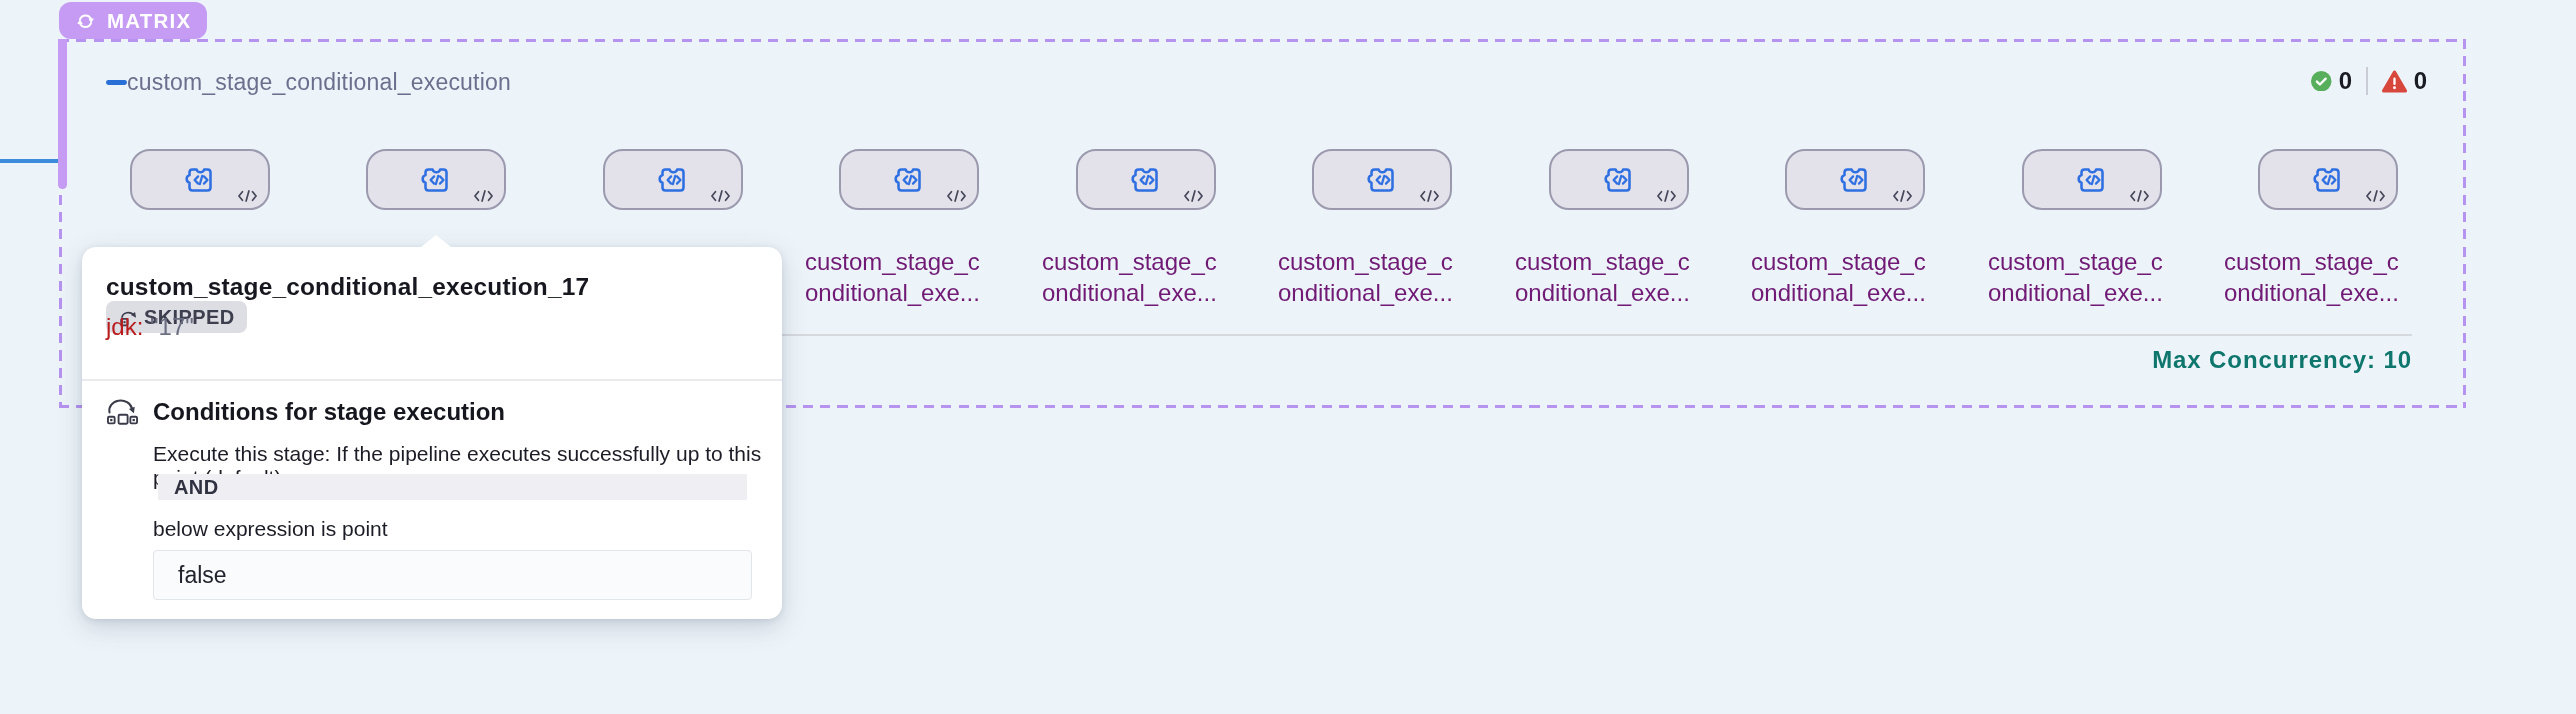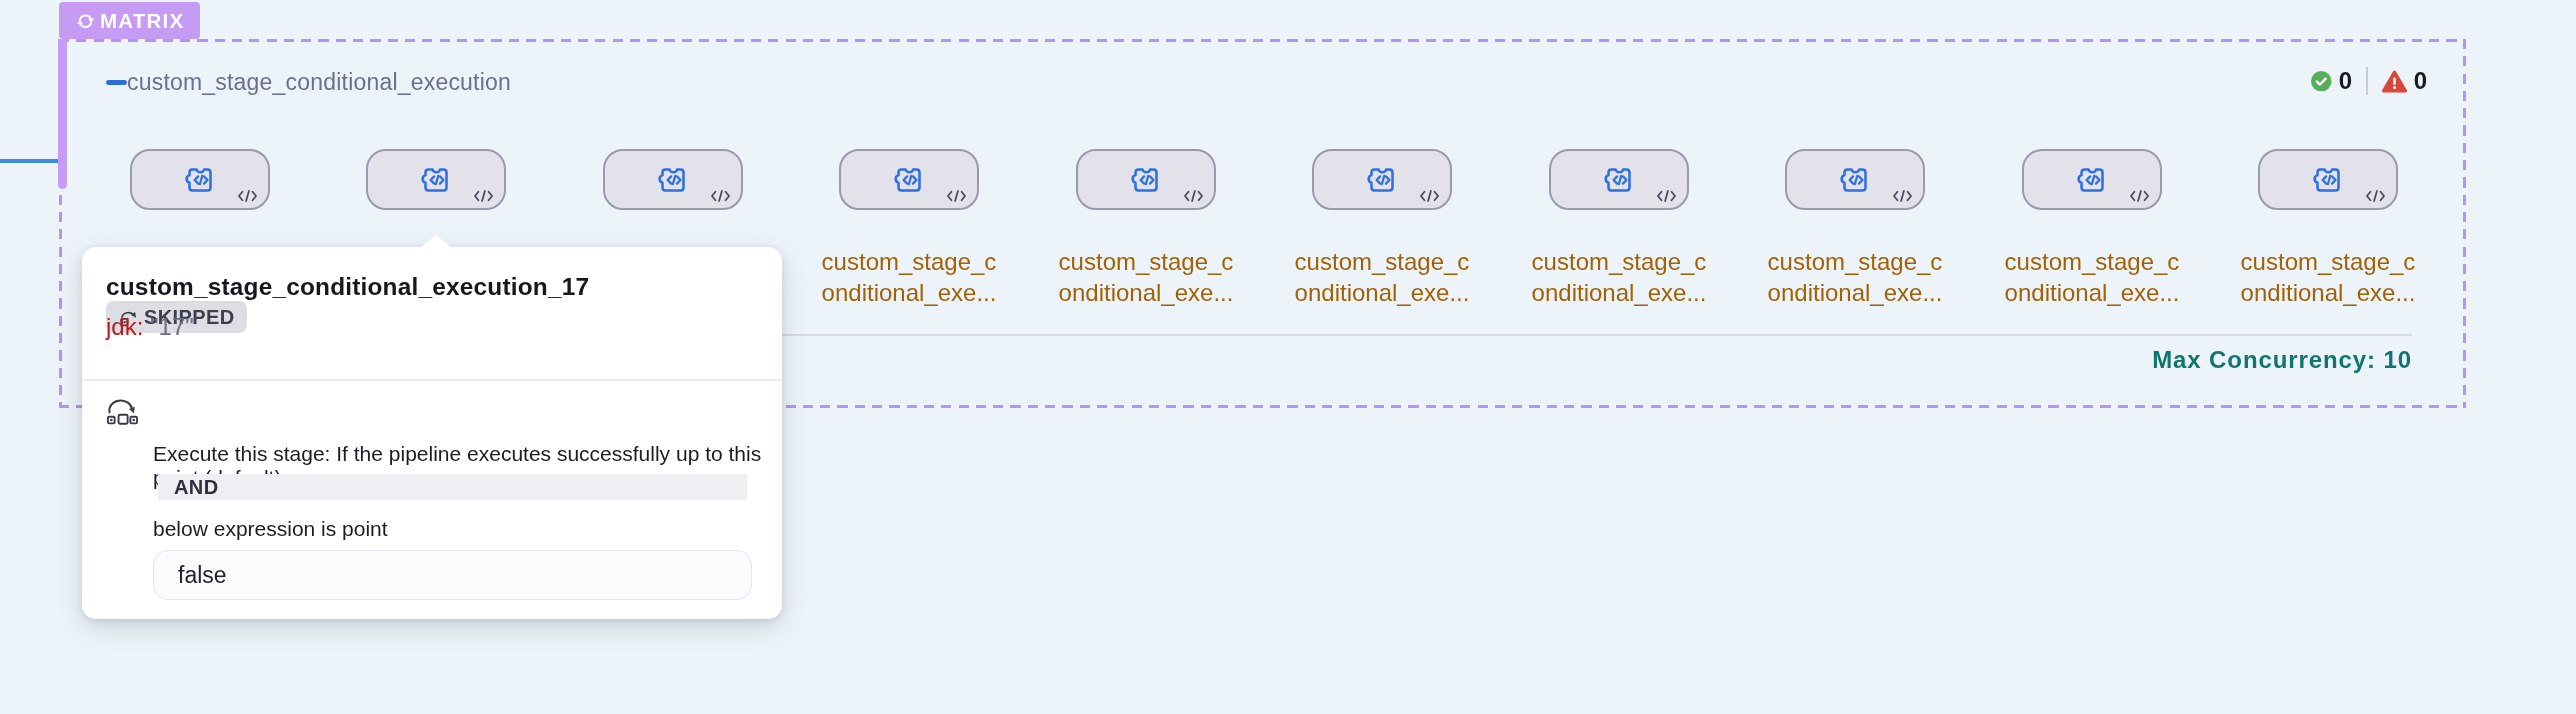--- a/index.html
+++ b/index.html
@@ -17,41 +17,41 @@
     background:repeating-linear-gradient(90deg,#b593ef 0 10.2px,transparent 10.2px 17.3px);}
   .dash-bottom{left:0; bottom:0; width:100%; height:3.2px;
     background:repeating-linear-gradient(90deg,#b593ef 0 10.2px,transparent 10.2px 17.3px);}
   .dash-left{left:0; top:0; width:3.2px; height:100%;
     background:repeating-linear-gradient(180deg,#b593ef 0 10.2px,transparent 10.2px 17.3px);}
   .dash-right{right:0; top:0; width:3.2px; height:100%;
     background:repeating-linear-gradient(180deg,#b593ef 0 10.2px,transparent 10.2px 17.3px);}
   
   .matrix-badge{
     position:absolute; left:59px; top:2.4px; height:37px; z-index:4;
-    display:flex; align-items:center; gap:4px; padding:0 16px;
-    background:#c59bf3; border-radius:4px;
+    display:flex; align-items:center; gap:11px; padding:0 16px;
+    background:#c59bf3; border-radius:12px;
     color:#ffffff; font-size:20.5px; font-weight:bold; letter-spacing:1.2px;
   }
   .purple-tail{position:absolute; left:58px; top:39px; width:8.7px; height:150px;
     background:#c59bf3; border-radius:0 0 4.7px 4.7px; z-index:3;}
   
   .mtx-header{position:absolute; left:47px; top:30px; display:flex; align-items:center; z-index:2;}
   .collapse-minus{width:21px; height:4.7px; background:#2a6fd6; border-radius:2.4px; cursor:pointer;}
   .mtx-title{font-size:23px; font-weight:500; color:#6b6f8d; letter-spacing:0.2px;}
   .mtx-status{position:absolute; right:39px; top:28px; display:flex; align-items:center; z-index:2;}
   .mtx-status .cnt{font-size:24px; font-weight:600; color:#191a23; margin-left:7px;}
   .status-sep{width:1.6px; height:28px; background:#c9ccd4; margin:0 14px;}
   
   .stage-node{position:absolute; top:110px; width:140px; height:61px;
     background:#e3e2ea; border:2.4px solid #9b99ae; border-radius:20px;
     box-sizing:border-box; cursor:pointer; z-index:2;}
   .stage-node .piece{position:absolute; left:50%; top:50%; transform:translate(-50%,-50%);}
   .stage-node .mini-code{position:absolute; right:10.2px; bottom:5.5px;}
-  .stage-label{position:absolute; top:207px; width:208px; text-align:center;
-    font-size:24px; line-height:31px; color:#a16207; z-index:2;}
+  .stage-label{position:absolute; top:207px; width:208px; 
+    font-size:24px; line-height:31px; color:#701a75; z-index:2;}
   
   .mtx-divider{position:absolute; left:51px; top:295px; width:2302px; height:1.6px; background:#d6d9de; z-index:2;}
   .max-conc{position:absolute; right:54px; top:307px; font-size:24px; font-weight:bold;
     color:#0f766e; letter-spacing:0.9px; z-index:2;}
   
   .popover{position:absolute; left:82px; top:247px; width:700px; height:372px;
     background:#ffffff; border-radius:14px; z-index:10;
     box-shadow:0 8px 27px rgba(40,50,80,0.18), 0 1.6px 6.3px rgba(40,50,80,0.10);}
   .popover .caret{position:absolute; left:339px; top:-12px; width:0; height:0;
     border-left:15px solid transparent; border-right:15px solid transparent;
@@ -67,21 +67,21 @@
   .pop-var .v{color:#6a6e80;}
   .pop-divider{position:absolute; left:0; top:132px; width:100%; height:1.6px; background:#e9e9ee;}
   .cond-head{position:absolute; left:24px; top:150px; display:flex; align-items:center; gap:14px;}
   .cond-head .t{font-size:24px; font-weight:bold; color:#16161e;}
   .cond-desc{position:absolute; left:71px; top:195px; font-size:21px; color:#1c1c26;}
   .and-bar{position:absolute; left:76px; right:35px; top:227px; height:26px;
     background:#eeeef3; border-radius:1px; display:flex; align-items:center; padding-left:16px;}
   .and-bar span{font-size:20px; font-weight:bold; color:#2f3140; letter-spacing:0.4px;}
   .cond-note{position:absolute; left:71px; top:270px; font-size:21px; color:#1c1c26;}
   .expr-input{position:absolute; left:71px; right:30px; top:303px; height:50px;
-    background:#fafbfd; border:1.6px solid #e2e5ea; border-radius:15px;
+    background:#fafbfd; border:1.6px solid #e2e5ea; border-radius:4px;
     box-sizing:border-box; display:flex; align-items:center; padding-left:24px;}
   .expr-input span{font-size:23px; color:#20222c;}
 </style>
 </head>
 <body>
 
 <div class="canvas">
 
   <div class="connector"></div>
 
@@ -312,20 +312,21 @@
     <div class="cond-head">
       <svg width="33" height="30" viewBox="0 0 42 38">
         <rect x="2.5" y="25" width="8.5" height="8.5" rx="1.5" stroke="#393b49" stroke-width="2.4" fill="none"></rect>
         <rect x="5.3" y="27.8" width="2.9" height="2.9" fill="#393b49"></rect>
         <rect x="16" y="22.5" width="11.5" height="11.5" rx="1.5" stroke="#393b49" stroke-width="2.4" fill="none"></rect>
         <rect x="31" y="25" width="8.5" height="8.5" rx="1.5" stroke="#393b49" stroke-width="2.4" fill="none"></rect>
         <rect x="33.8" y="27.8" width="2.9" height="2.9" fill="#393b49"></rect>
         <path d="M4.5 19.5 A 14.5 12.5 0 0 1 33 14.5" stroke="#393b49" stroke-width="2.6" fill="none" stroke-linecap="round"></path>
         <polygon points="35.5,20.5 29.2,15.1 36.6,12.2" fill="#393b49"></polygon>
       </svg>
+      <div class="t">Conditions for stage execution</div>
     </div>
 
     <div class="cond-desc">Execute this stage: If the pipeline executes successfully up to this point (default)</div>
 
     <div class="and-bar">
       <span>AND</span>
     </div>
 
     <div class="cond-note">below expression is point</div>
 

